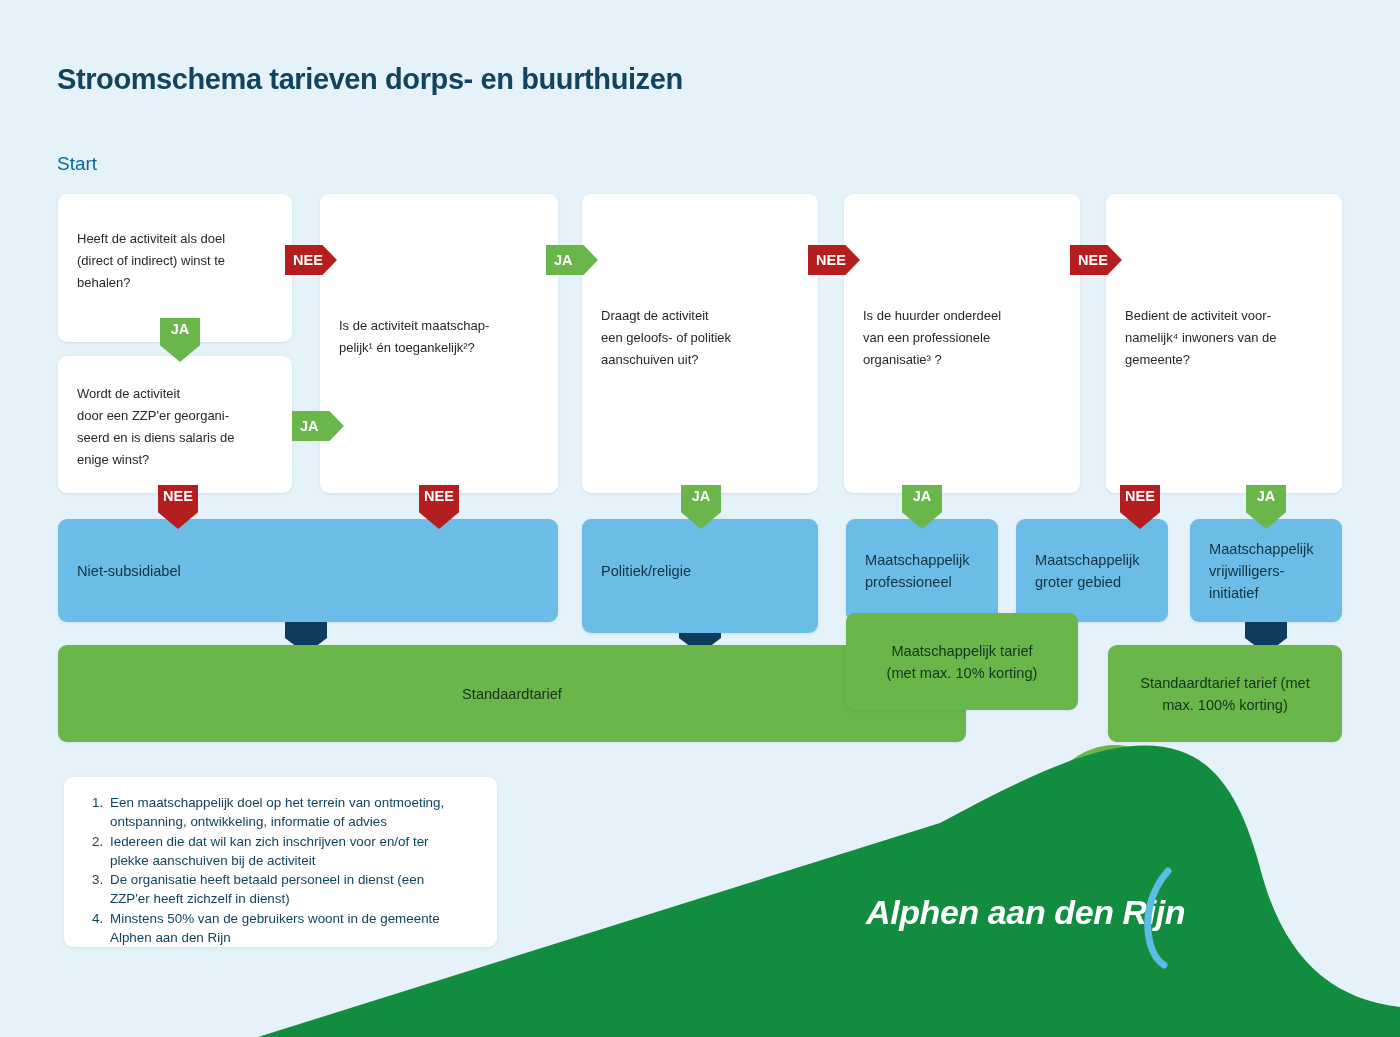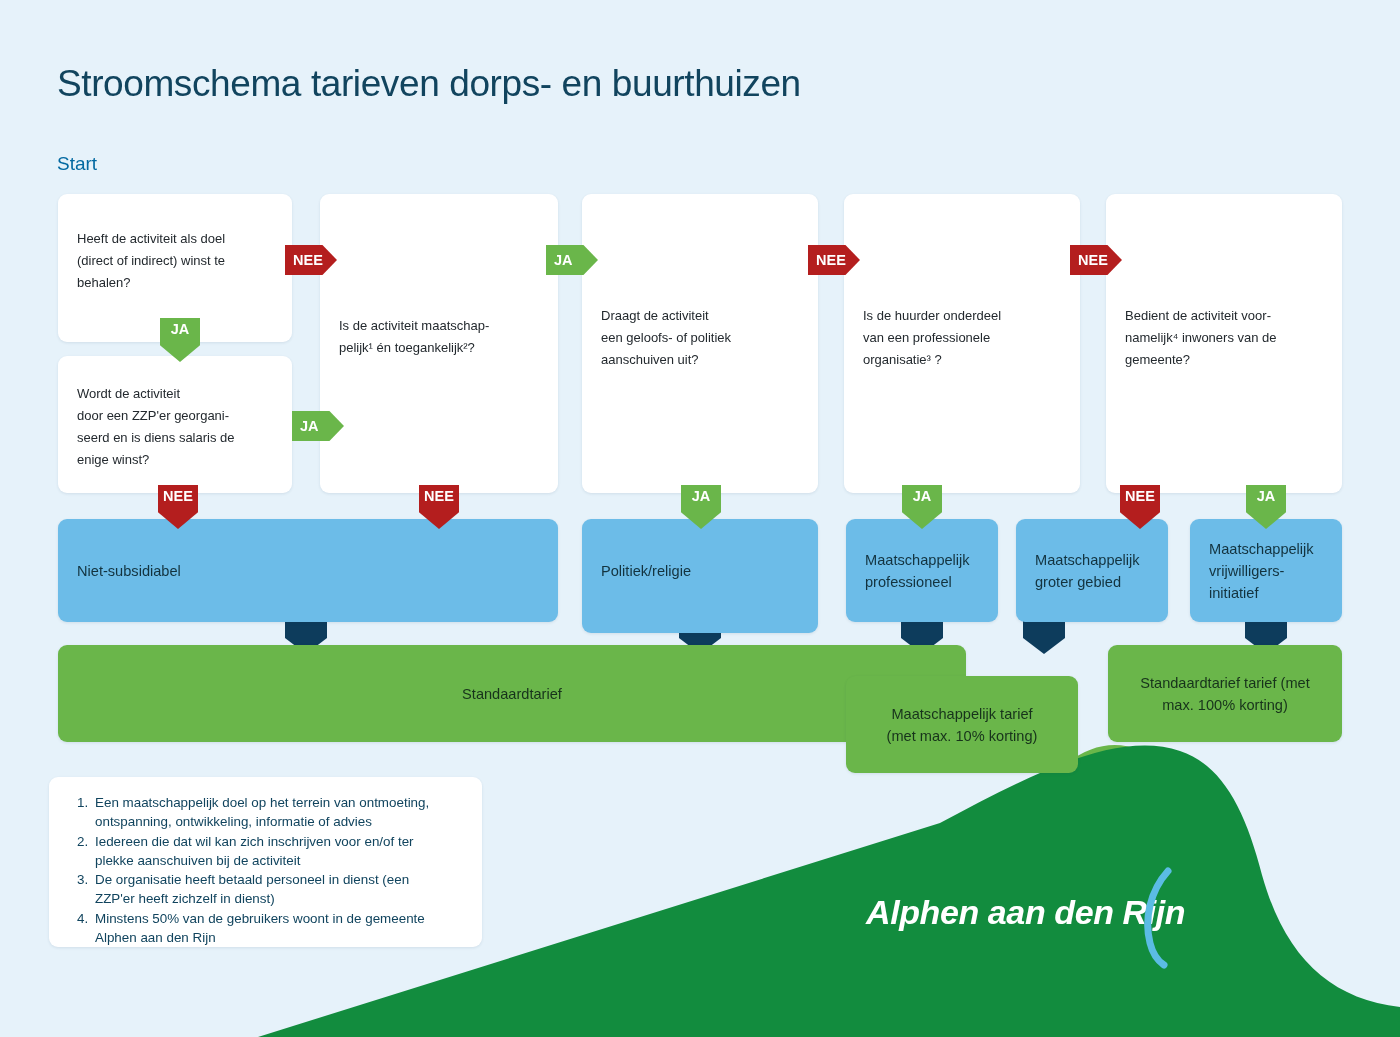--- a/index.html
+++ b/index.html
@@ -10,21 +10,21 @@
     overflow: hidden;
   }
   #stage { position: relative; width: 1400px; height: 1037px; overflow: hidden; }
 
   
   .wave { position: absolute; left: 0; bottom: 0; width: 1400px; height: 330px; z-index: 0; }
 
   
   .title {
     position: absolute; left: 57px; top: 63px;
-    font-size: 37px; font-weight: normal; color: #11445e;
+    font-size: 29px; font-weight: bold; color: #11445e;
     letter-spacing: -0.4px; white-space: nowrap;
   }
   .start-label {
     position: absolute; left: 57px; top: 153px;
     font-size: 19px; font-weight: normal; color: #0369a1;
   }
 
   
   .node { position: absolute; border-radius: 9px; z-index: 2; }
   .decision {
@@ -77,21 +77,21 @@
   
   .conn {
     position: absolute; z-index: 1;
     background: #0d3c5c;
     width: 42px; height: 42px;
     clip-path: polygon(0 0, 100% 0, 100% 62%, 50% 100%, 0 62%);
   }
 
   
   .footnotes {
-    position: absolute; left: 49px; top: 777px;
+    position: absolute; left: 64px; top: 777px;
     width: 433px; height: 170px;
     background: #ffffff; border-radius: 9px;
     padding: 16px 36px 10px 24px; z-index: 3;
     box-shadow: 0 1px 3px rgba(20,60,90,0.10);
   }
   .footnotes ol { margin: 0; padding-left: 19px; }
   .footnotes li {
     font-size: 13.4px; line-height: 19.3px; color: #11445e;
     margin-bottom: 0px; padding-left: 3px;
   }
@@ -240,21 +240,21 @@
   <div class="conn" style="left:901px; top:612px;"></div>
   <div class="conn" style="left:1023px; top:612px;"></div>
   <div class="conn" style="left:1245px; top:612px;"></div>
 
   <div class="node green" style="left:58px; top:645px; width:908px; height:97px;">
     <div class="txt">
       <div>Standaardtarief</div>
     </div>
   </div>
 
-  <div class="node green" style="left:846px; top:676px; width:232px; height:97px;">
+  <div class="node green" style="left:846px; top:613px; width:232px; height:97px;">
     <div class="txt">
       <div>Maatschappelijk tarief</div>
       <div>(met max. 10% korting)</div>
     </div>
   </div>
 
   <div class="node green" style="left:1108px; top:645px; width:234px; height:97px;">
     <div class="txt">
       <div>Standaardtarief tarief (met</div>
       <div>max. 100% korting)</div>

